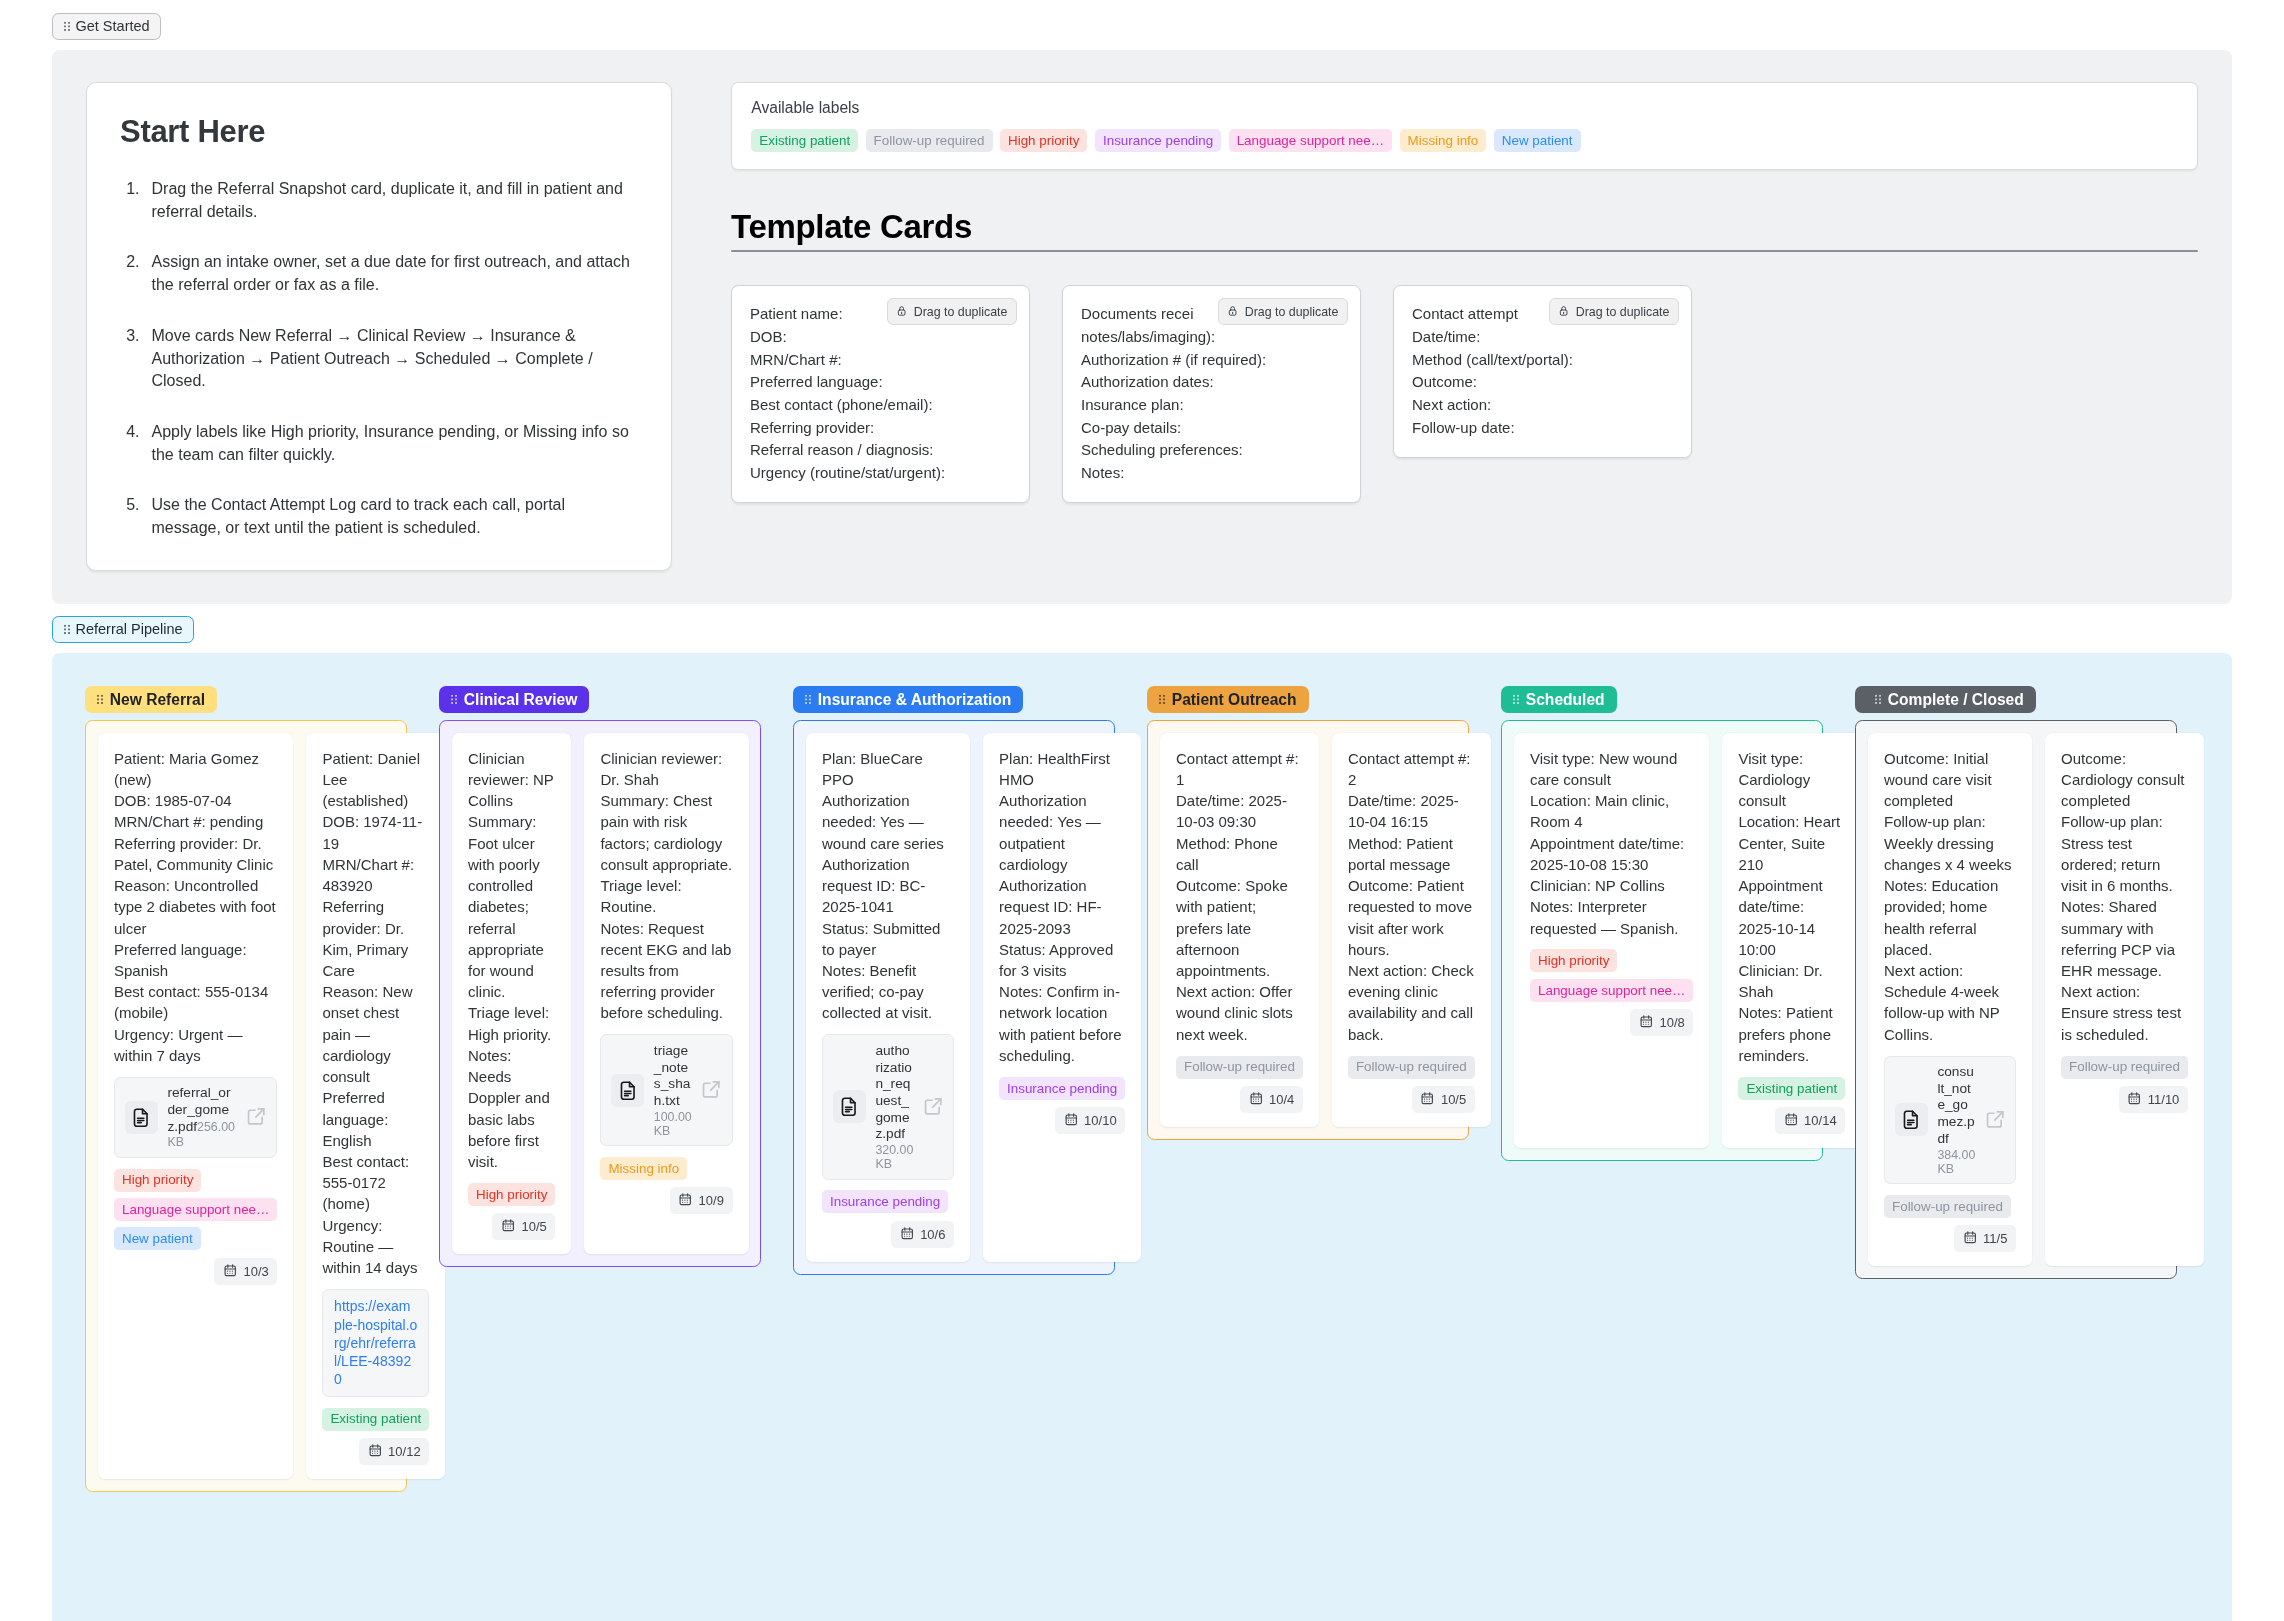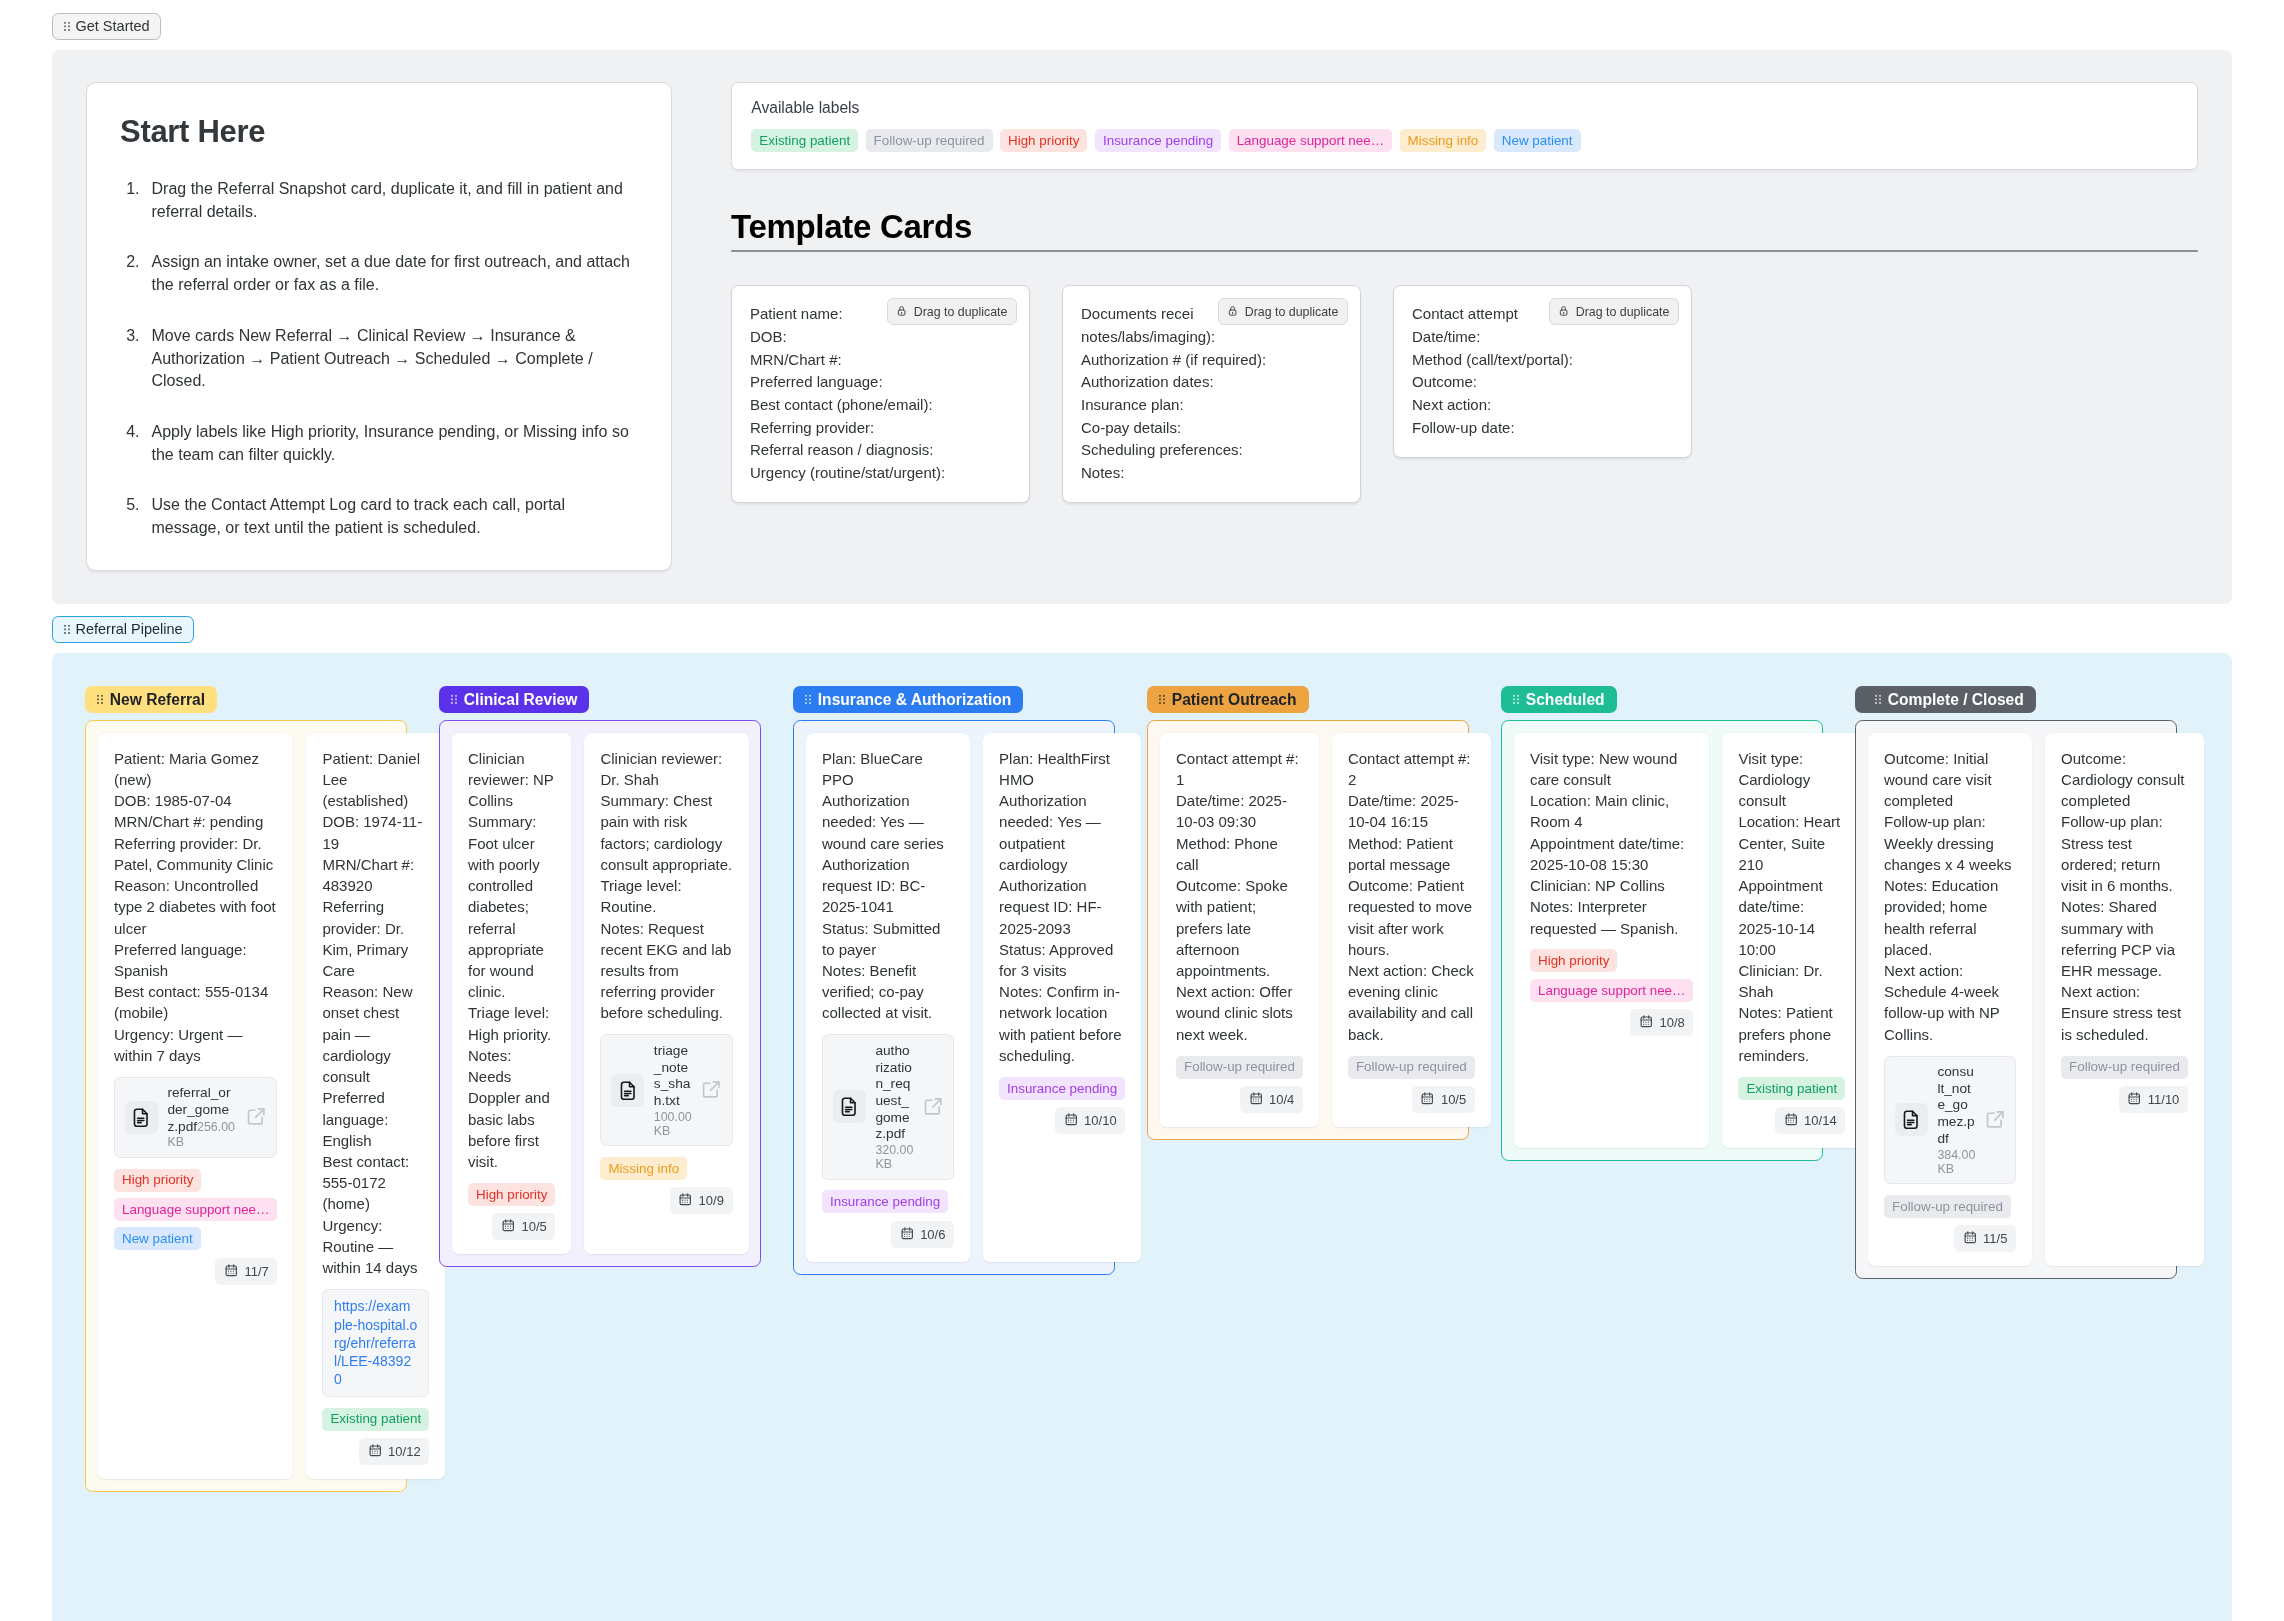--- a/index.html
+++ b/index.html
@@ -392,21 +392,21 @@
               <span class="lbl" style="background: rgb(253, 227, 224); color: rgb(227, 50, 37);">High priority</span>
               <span class="lbl" style="background: rgb(253, 225, 241); color: rgb(224, 34, 156);">Language support nee…</span>
               <span class="lbl" style="background: rgb(217, 232, 253); color: rgb(42, 142, 240);">New patient</span>
             </div>
             <div class="date-pill">
               <span><svg class="cal-ico" viewBox="0 0 24 24" fill="none" stroke="#40464c" stroke-width="1.9" stroke-linecap="round">
                   <rect x="3.5" y="5" width="17" height="16" rx="2.5"></rect>
                   <path d="M8 3v4M16 3v4M3.5 10h17"></path>
                   <path d="M7.5 13.5h.01M11.5 13.5h.01M15.5 13.5h.01M7.5 17h.01M11.5 17h.01M15.5 17h.01"></path>
                 </svg></span>
-              <span>11/7</span>
+              <span>10/3</span>
             </div>
           </div>
         </div>
         <div class="card">
           <div class="body">Patient: Daniel Lee (established)
 DOB: 1974-11-19
 MRN/Chart #: 483920
 Referring provider: Dr. Kim, Primary Care
 Reason: New onset chest pain — cardiology consult
 Preferred language: English

